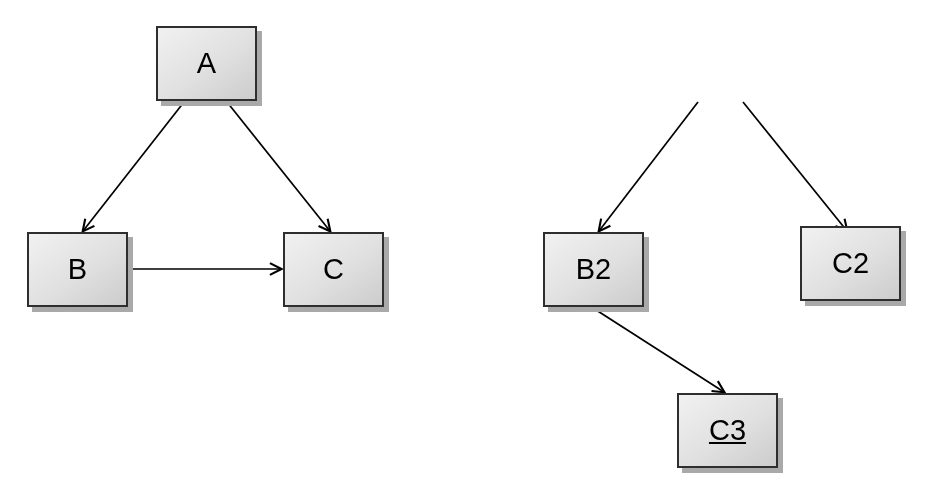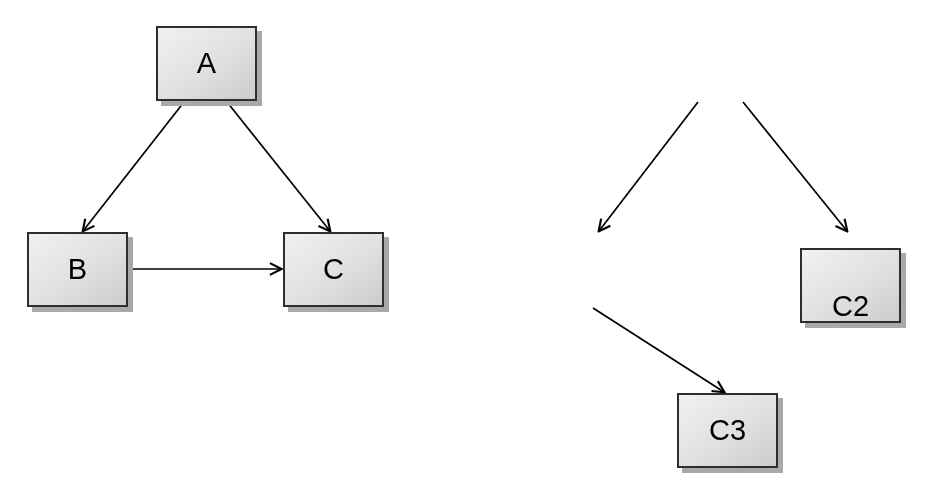--- a/index.html
+++ b/index.html
@@ -39,22 +39,22 @@
     color: #000000;
     line-height: 1;
     user-select: none;
   }
   
   .pos-A  { left: 156px; top: 26px;  }
   .pos-B  { left: 27px;  top: 232px; }
   .pos-C  { left: 283px; top: 232px; }
   .pos-A2 { left: 670px; top: 26px;  }
   .pos-B2 { left: 543px; top: 232px; }
-  .pos-C2 { left: 800px; top: 248px; align-items: flex-end; }
-  .pos-C3 { left: 677px; top: 393px; }
+  .pos-C2 { left: 800px; top: 226px; }
+  .pos-C3 { left: 677px; top: 393px; text-decoration: underline; }
   .edge {
     stroke: #000000;
     stroke-width: 1.7;
     fill: none;
   }
 </style>
 </head>
 <body>
 
 <div class="canvas">
@@ -78,20 +78,23 @@
   <div class="node pos-A">
     <span class="node-label">A</span>
   </div>
   <div class="node pos-B">
     <span class="node-label">B</span>
   </div>
   <div class="node pos-C">
     <span class="node-label">C</span>
   </div>
 
+  <div class="node pos-B2">
+    <span class="node-label">B2</span>
+  </div>
   <div class="node pos-C2">
     <span class="node-label">C2</span>
   </div>
   <div class="node pos-C3">
     <span class="node-label">C3</span>
   </div>
 
 </div>
 
 </body></html>

